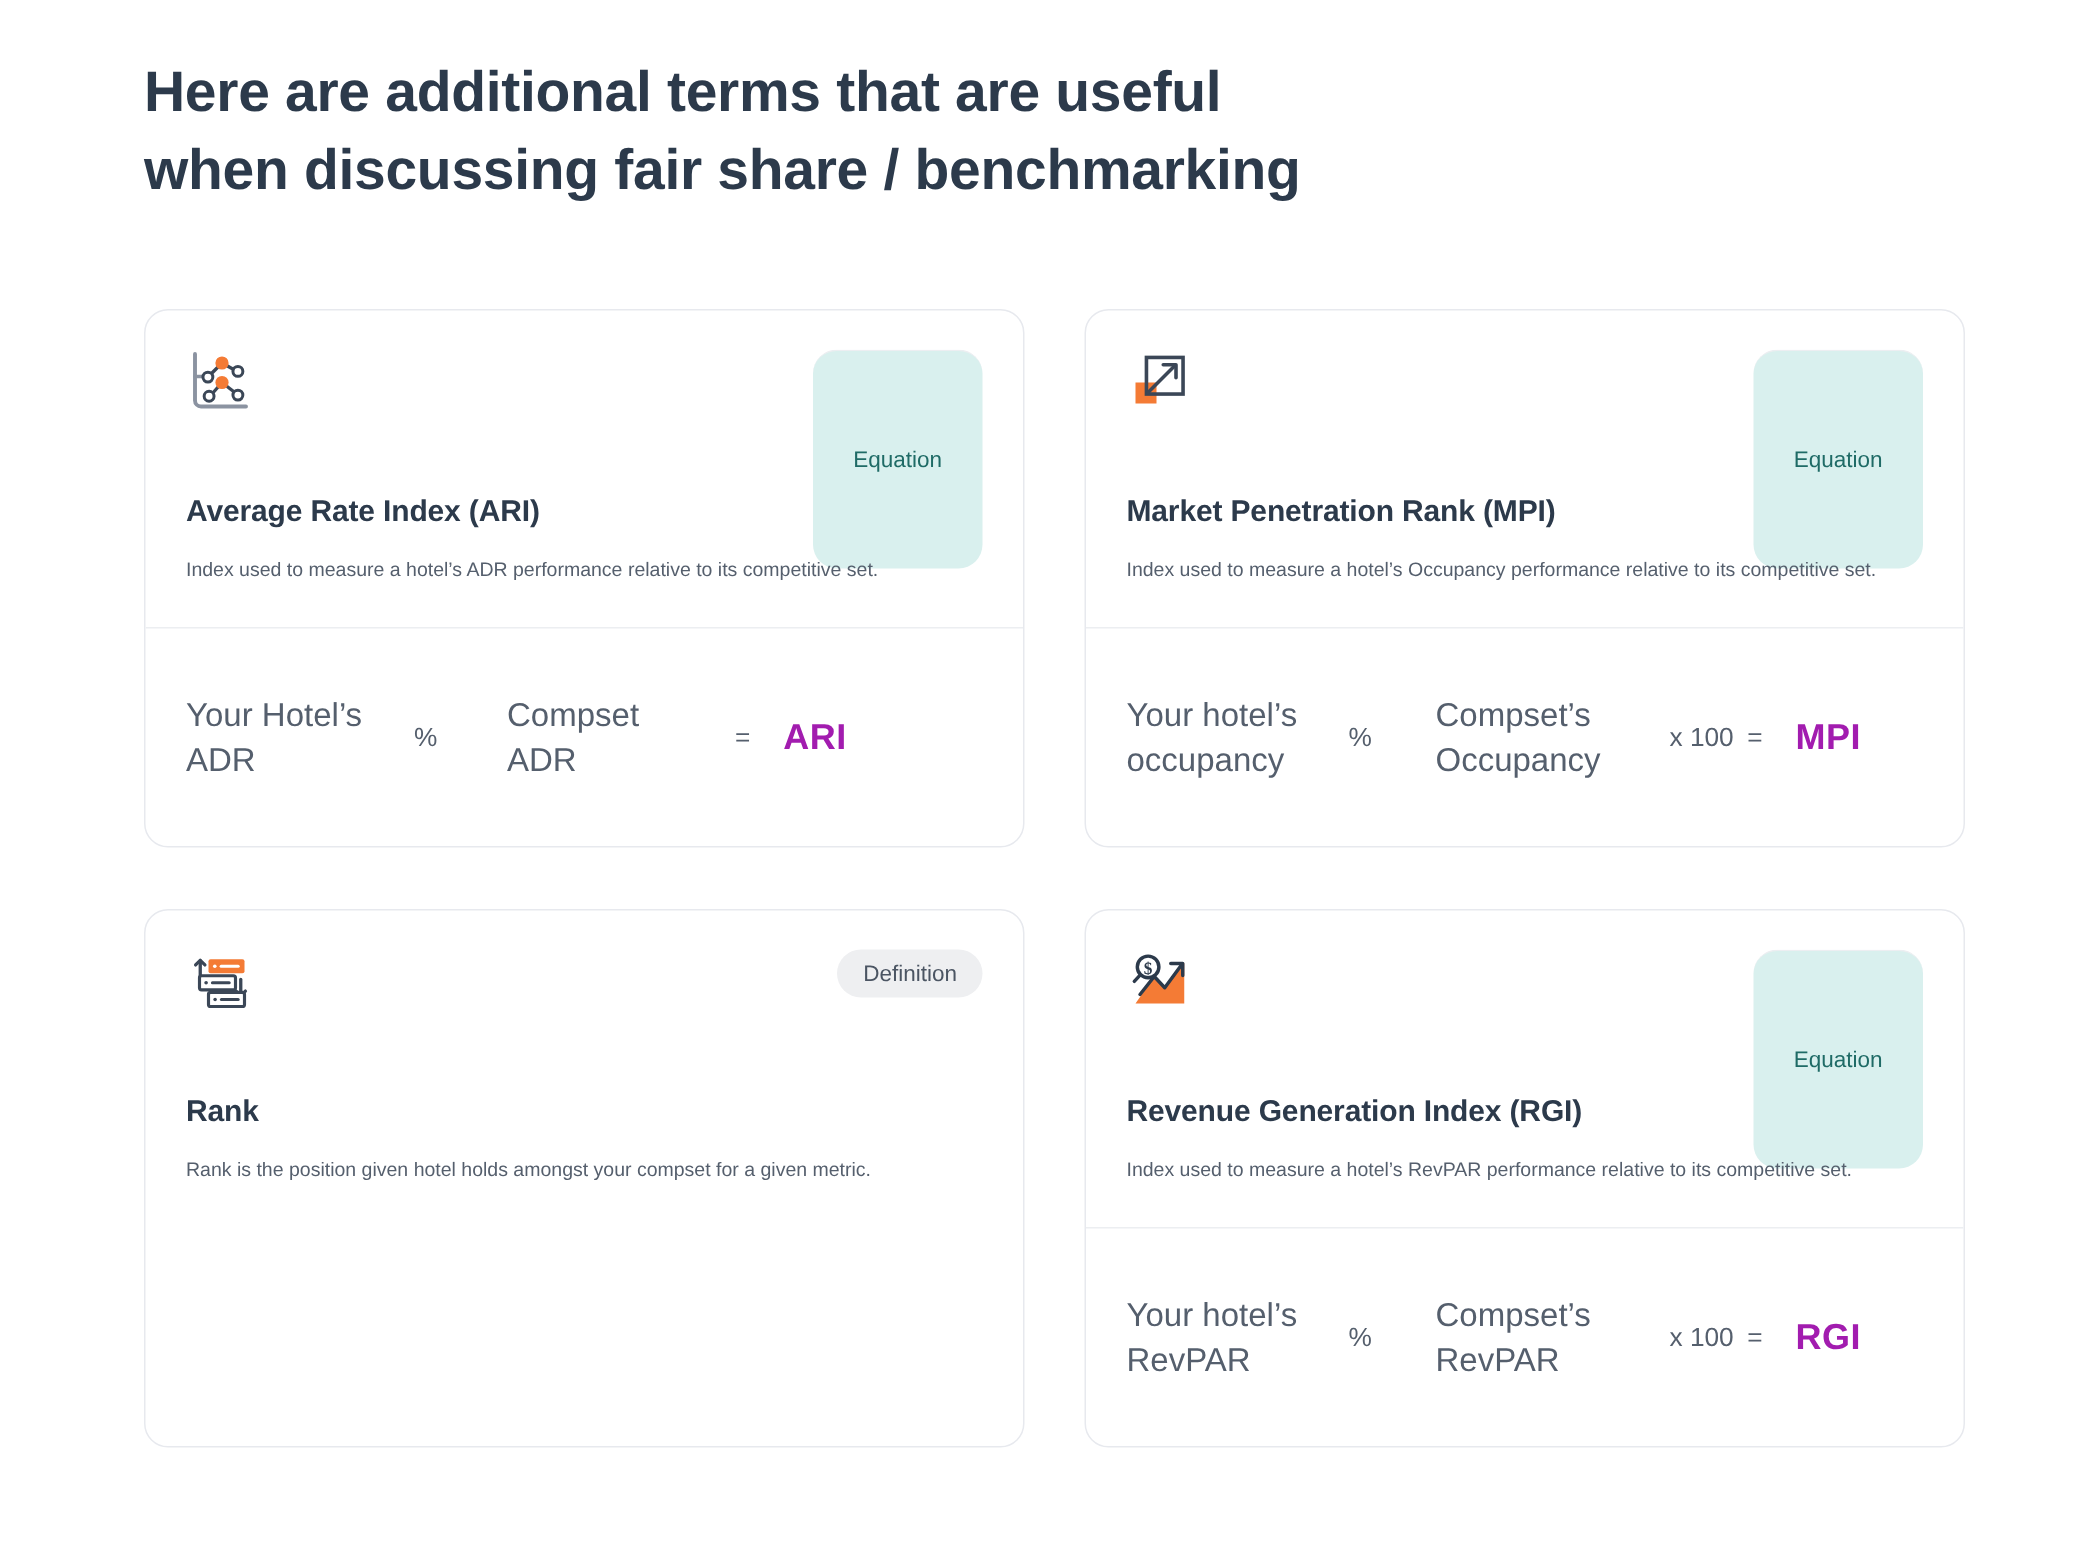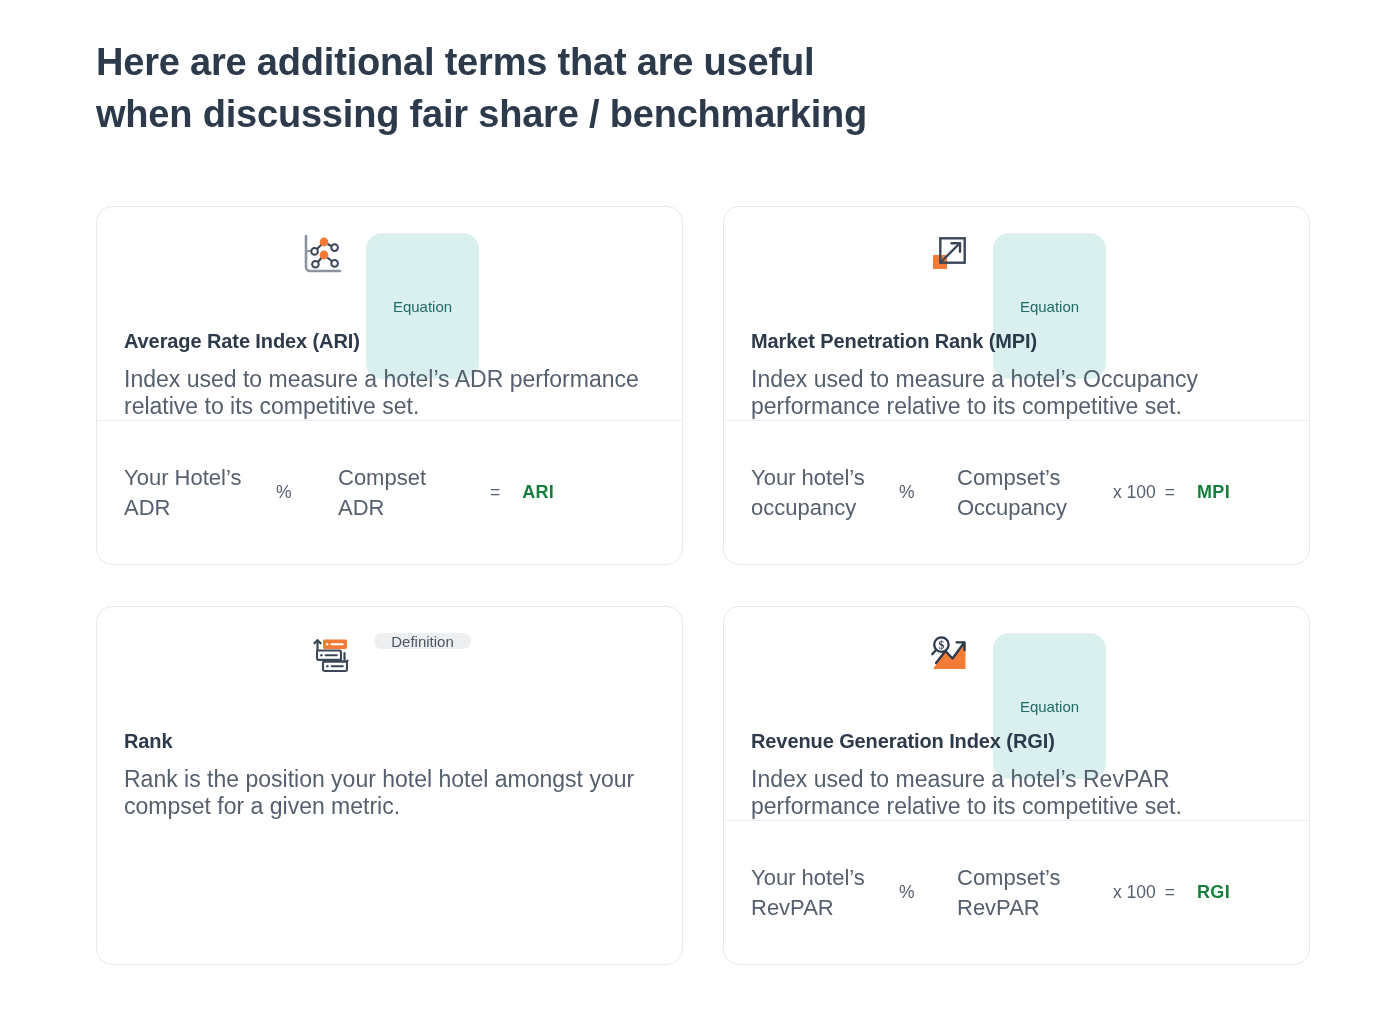--- a/index.html
+++ b/index.html
@@ -60,38 +60,38 @@
   .card-body {
     padding: 24px 27px 0 27px;
     flex: 1 1 auto;
     display: flex;
     flex-direction: column;
   }
 
   .card-top {
     display: flex;
     align-items: flex-start;
-    justify-content: center;
+    justify-content: space-between;
     height: 58px;
     gap: 20px;
   }
 
   .icon-wrap {
     width: 46px;
     height: 46px;
     display: block;
     flex: 0 0 auto;
   }
   .icon-wrap svg { display: block; width: 46px; height: 46px; }
 
   .badge {
     display: inline-flex;
     align-items: center;
     justify-content: center;
-    height: 16px;
+    height: 32px;
     padding: 0 17px;
     border-radius: 16px;
     font-size: 15px;
     line-height: 1;
     font-weight: 400;
     white-space: nowrap;
     margin-top: 2px;
   }
   .badge.equation { background: #d9f0ee; color: #1f6b66; }
   .badge.definition { background: #eeeff1; color: #4b5563; }
@@ -99,21 +99,21 @@
   .card-title {
     margin-top: 41px;
     font-size: 20px;
     font-weight: 700;
     color: #2c3a4b;
     letter-spacing: -0.1px;
   }
 
   .card-desc {
     margin-top: 13px;
-    font-size: 23px;
+    font-size: 13px;
     line-height: 27px;
     color: #555f6d;
     max-width: 520px;
   }
 
   
   .equation {
     border-top: 1px solid #eceef1;
     padding: 0 27px;
     height: 146px;
@@ -127,23 +127,23 @@
     line-height: 30px;
     color: #555f6d;
     white-space: pre-line;
   }
   .eq-op {
     font-size: 17.5px;
     color: #555f6d;
     white-space: nowrap;
   }
   .eq-result {
-    font-size: 18px;
+    font-size: 24px;
     font-weight: 700;
-    color: #15803d;
+    color: #a21caf;
     letter-spacing: 0.3px;
   }
 
   
   .eq-c1 { width: 152px; }
   .eq-c2 { width: 62px; }
   .eq-c3 { width: 152px; }
   .eq-c4 { white-space: nowrap; padding-right: 22px; }
 
   .eq-wide .eq-c1 { width: 148px; }
@@ -246,21 +246,21 @@
               <rect x="16.6" y="23.2" width="13.2" height="2" rx="1" fill="#3b4757"></rect>
 
               <rect x="15" y="30.6" width="24" height="9.4" rx="1.4" fill="#ffffff" stroke="#3b4757" stroke-width="2.1"></rect>
               <circle cx="19.4" cy="35.3" r="1.2" fill="#3b4757"></circle>
               <rect x="22.6" y="34.3" width="13.2" height="2" rx="1" fill="#3b4757"></rect>
             </svg>
           </span>
           <span class="badge definition">Definition</span>
         </div>
         <div class="card-title">Rank</div>
-        <div class="card-desc">Rank is the position your hotel hotel amongst your compset for a given metric.</div>
+        <div class="card-desc">Rank is the position given hotel holds amongst your compset for a given metric.</div>
       </div>
     </div>
 
     <div class="card">
       <div class="card-body">
         <div class="card-top">
           <span class="icon-wrap">
             <svg viewBox="0 0 46 46">
               <polygon points="6,38 18.5,20 25.5,27.5 38.5,11 38.5,38" fill="#f47b35"></polygon>
               <polyline points="9,32 18.5,20 25.5,27.5 36.5,12.5" fill="none" stroke="#2c3a4b" stroke-width="2.3" stroke-linecap="round" stroke-linejoin="round"></polyline>

